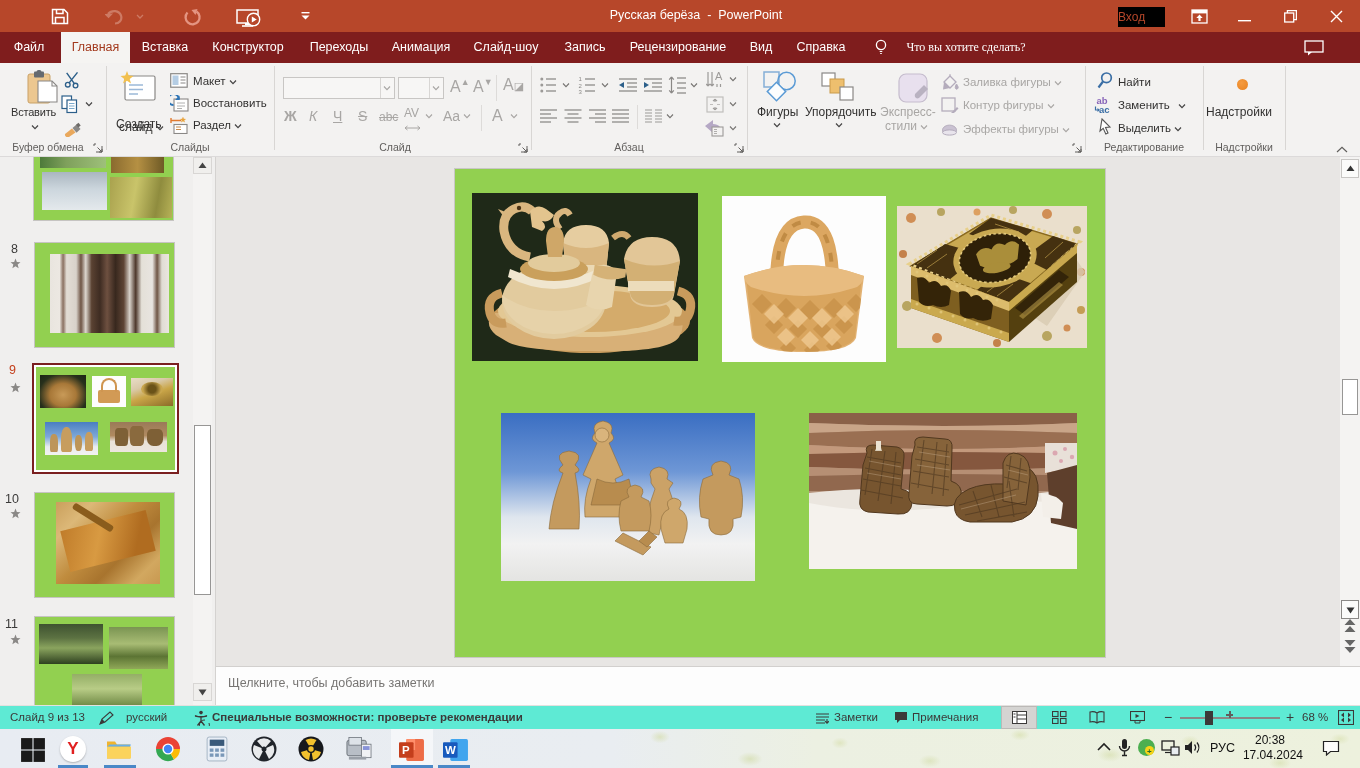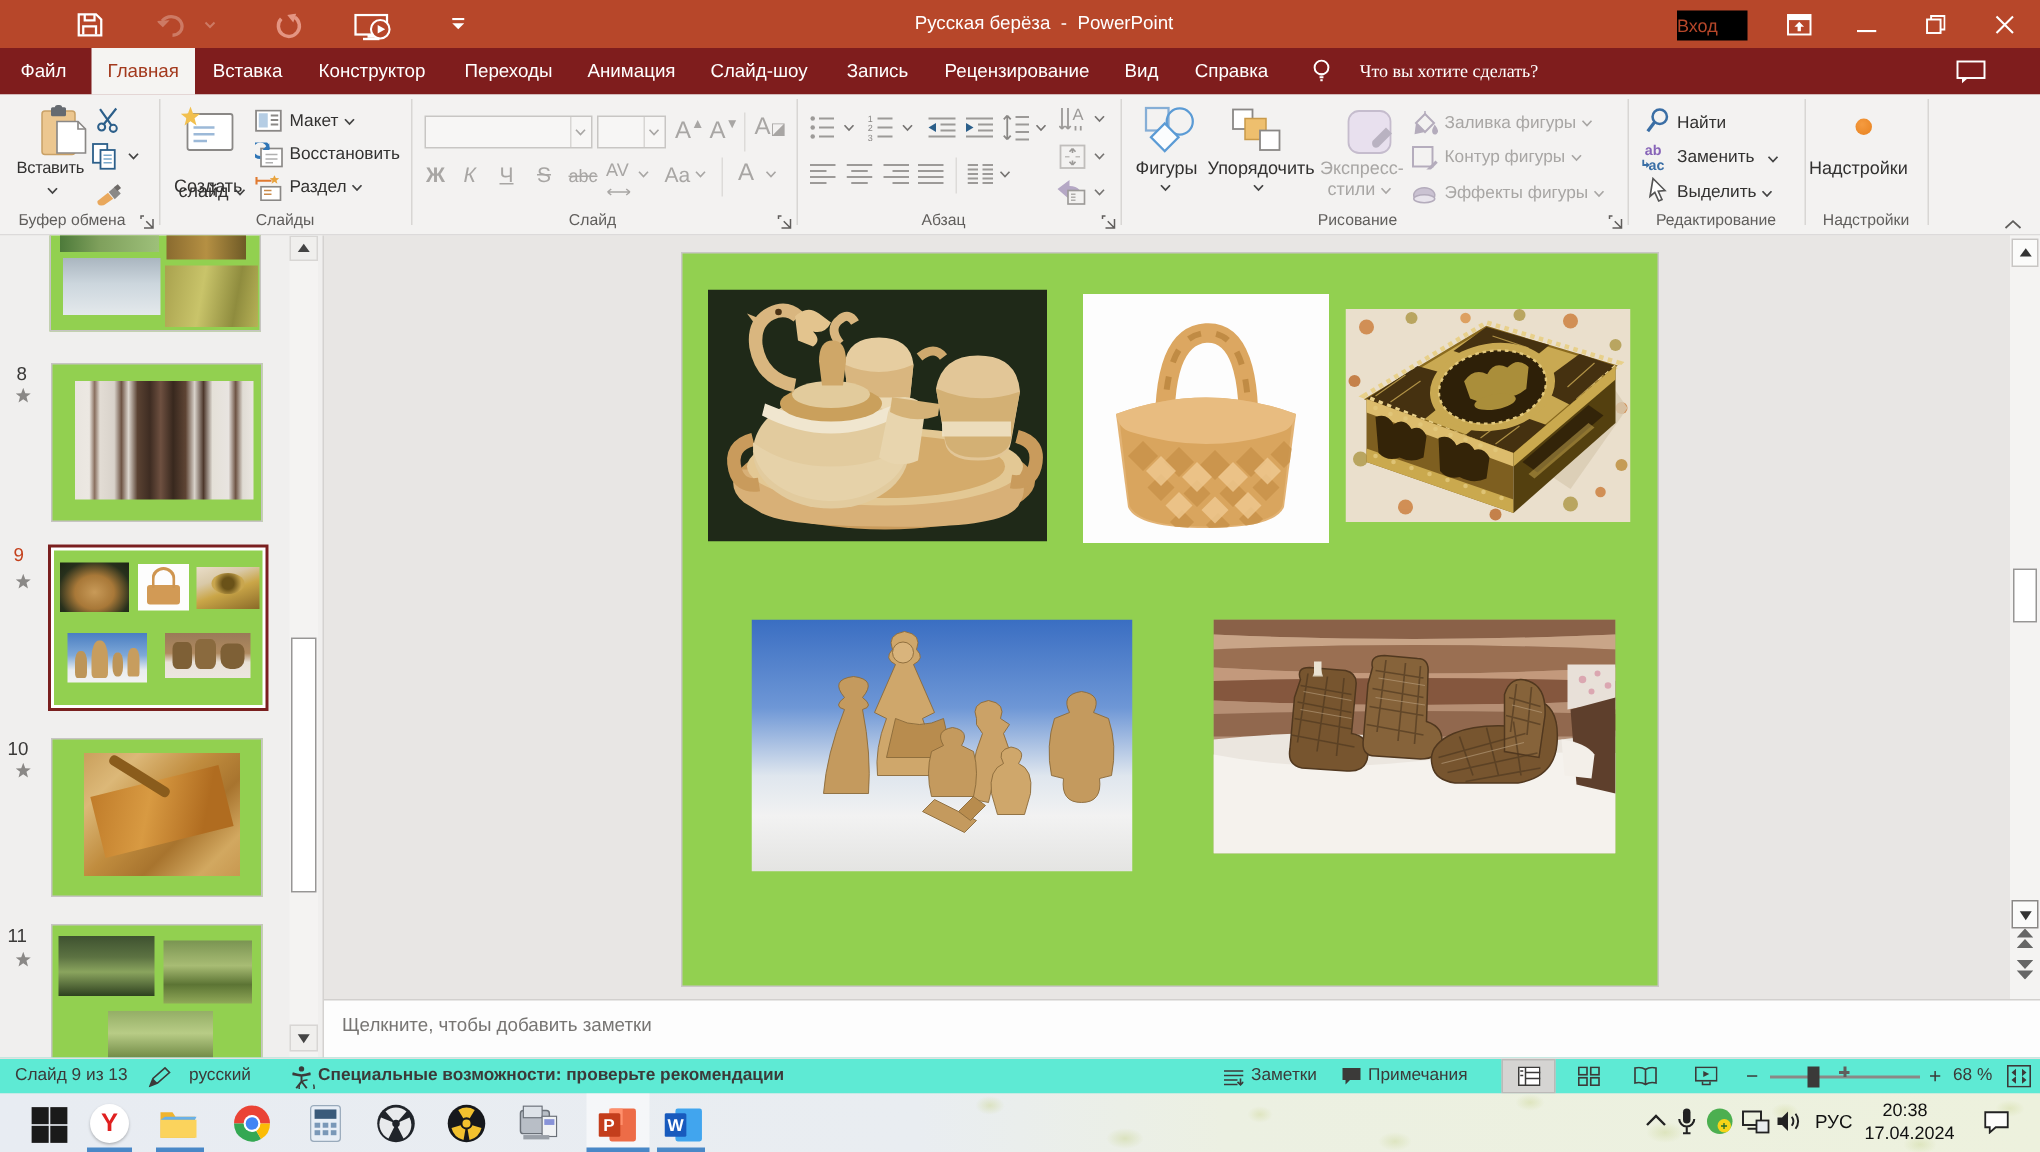--- a/index.html
+++ b/index.html
@@ -382,21 +382,20 @@
   <div class="rtxt gray" style="left:963px;top:36px;">Контур фигуры <svg width="8" height="5">
         <path d="M1 0.5 l3 3.2 l3 -3.2" stroke="#a8a6a4" stroke-width="1.1" fill="none"></path>
       </svg></div>
   <svg class="abs" style="left:941px;top:58px" width="18" height="15" viewBox="0 0 18 15">
     <path d="M2 11 a7 5 0 1 1 13 0z" fill="#cac2d2" stroke="#b4acbc" stroke-width="1"></path>
     <ellipse cx="8.5" cy="11.5" rx="7" ry="2.6" fill="#e8e4ec" stroke="#b4acbc" stroke-width="1"></ellipse>
   </svg>
   <div class="rtxt gray" style="left:963px;top:60px;">Эффекты фигуры <svg width="8" height="5">
         <path d="M1 0.5 l3 3.2 l3 -3.2" stroke="#a8a6a4" stroke-width="1.1" fill="none"></path>
       </svg></div>
-  <div class="glabel" style="left:747px;width:316px;">Рисование</div>
   <svg class="launcher" style="left:1072px;" width="10" height="10" viewBox="0 0 10 10">
       <path d="M1 3 v-2 h2 M9 3 v6 h-6 M9 9 L4.5 4.5 M9 9 v-3 M9 9 h-3" stroke="#605e5c" stroke-width="1" fill="none"></path>
     </svg>
   
   <svg class="abs" style="left:1097px;top:9px" width="16" height="17" viewBox="0 0 16 17">
     <circle cx="9.5" cy="5.8" r="4.8" fill="none" stroke="#3a6ea5" stroke-width="1.7"></circle>
     <path d="M6 9.5 L1.5 15.5" stroke="#3a6ea5" stroke-width="2.2"></path>
   </svg>
   <div class="rtxt" style="left:1118px;top:13px;">Найти</div>
   <svg class="abs" style="left:1094px;top:32px" width="20" height="19" viewBox="0 0 20 19">

